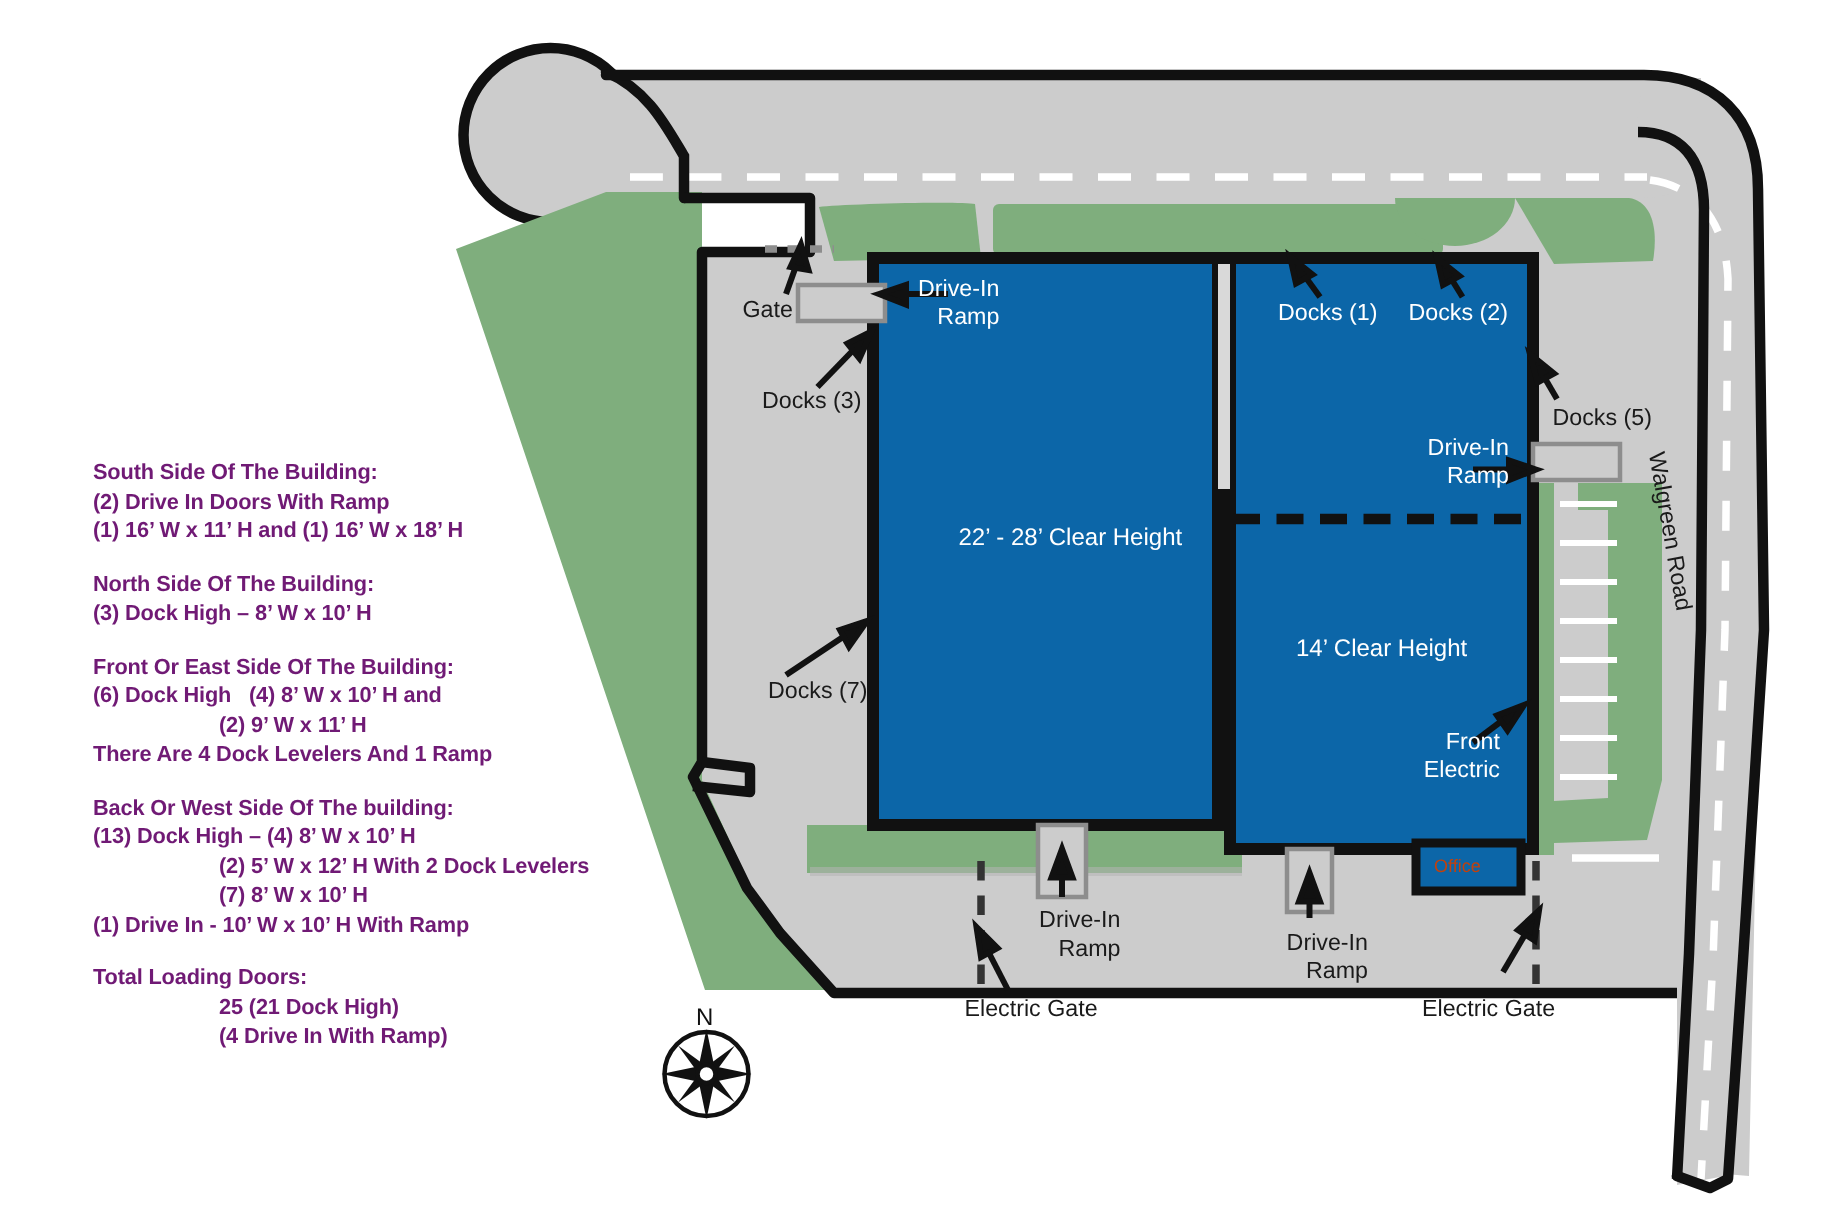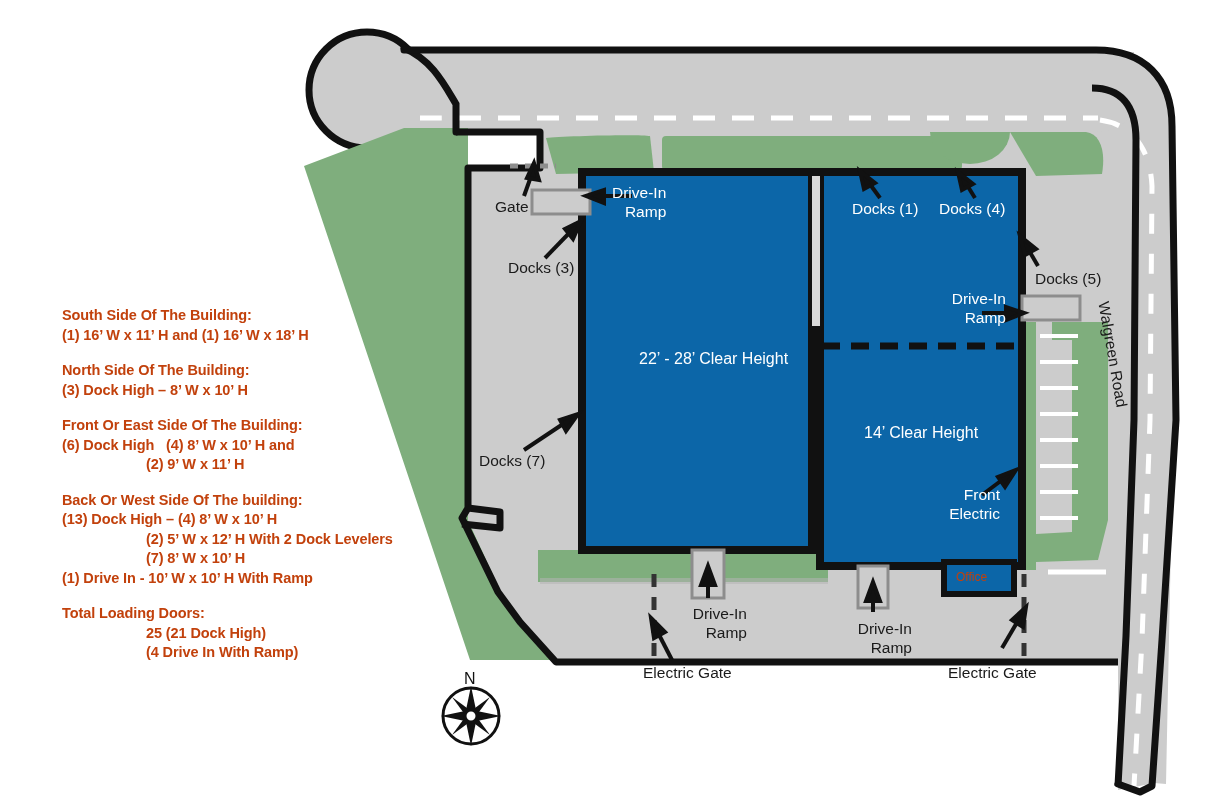--- a/index.html
+++ b/index.html
@@ -7,21 +7,21 @@
   body{
     width:1226px;height:804px;position:relative;overflow:hidden;
     font-family:"Liberation Sans","DejaVu Sans",sans-serif;
   }
   #root{position:absolute;left:0;top:0;width:1226px;height:804px;}
   #plan{position:absolute;left:0;top:0;width:1226px;height:804px;}
 
   
   #spec{
     position:absolute;left:62px;top:306px;width:400px;
-    color:#c2410c;font-weight:bold;font-size:14.5px;line-height:19.5px;
+    color:#701a75;font-weight:bold;font-size:14.5px;line-height:19.5px;
     letter-spacing:-0.1px;
   }
   #spec .grp{margin-bottom:16px;}
   #spec .grp:last-child{margin-bottom:0;}
   #spec .ln{white-space:pre;}
   #spec .ind1{padding-left:84px;}
   #spec .ind2{padding-left:84px;}
 
   
   .lbl{position:absolute;white-space:nowrap;font-size:15.5px;color:#1a1a1a;}
@@ -205,32 +205,34 @@
         <circle cx="0" cy="0" r="6" fill="#ffffff" stroke="#111111" stroke-width="3"></circle>
       </g>
 
     </g>
   </svg>
 
   <div id="spec">
 
     <div class="grp">
       <div class="ln">South Side Of The Building:</div>
+      <div class="ln">(2) Drive In Doors With Ramp</div>
       <div class="ln">(1) 16’ W x 11’ H and (1) 16’ W x 18’ H</div>
     </div>
 
     <div class="grp">
       <div class="ln">North Side Of The Building:</div>
       <div class="ln">(3) Dock High – 8’ W x 10’ H</div>
     </div>
 
     <div class="grp">
       <div class="ln">Front Or East Side Of The Building:</div>
       <div class="ln">(6) Dock High   (4) 8’ W x 10’ H and</div>
       <div class="ln ind1">(2) 9’ W x 11’ H</div>
+      <div class="ln">There Are 4 Dock Levelers And 1 Ramp</div>
     </div>
 
     <div class="grp">
       <div class="ln">Back Or West Side Of The building:</div>
       <div class="ln">(13) Dock High – (4) 8’ W x 10’ H</div>
       <div class="ln ind2">(2) 5’ W x 12’ H With 2 Dock Levelers</div>
       <div class="ln ind2">(7) 8’ W x 10’ H</div>
       <div class="ln">(1) Drive In - 10’ W x 10’ H With Ramp</div>
     </div>
 
@@ -244,25 +246,25 @@
 
   <div class="lbl" style="left:495px;top:198px;">Gate</div>
 
   <div class="lbl white two ctr" style="left:612px;top:183px;">
     <div>Drive-In</div>
     <div>Ramp</div>
   </div>
 
   <div class="lbl" style="left:508px;top:259px;">Docks (3)</div>
 
-  <div class="lbl" style="left:479px;top:452px;">Docks (7)</div>
+  <div class="lbl" style="left:512px;top:452px;">Docks (7)</div>
 
   <div class="lbl white" style="left:840px;top:200px;margin-left:12px;">Docks (1)</div>
 
-  <div class="lbl white" style="left:939px;top:200px;">Docks (4)</div>
+  <div class="lbl white" style="left:939px;top:200px;">Docks (2)</div>
 
   <div class="lbl" style="left:1035px;top:270px;">Docks (5)</div>
 
   <div class="lbl white two ctr" style="left:928px;top:289px;width:78px;">
     <div>Drive-In</div>
     <div>Ramp</div>
   </div>
 
   <div class="lbl white big" style="left:639px;top:350px;">22’ - 28’ Clear Height</div>
 

